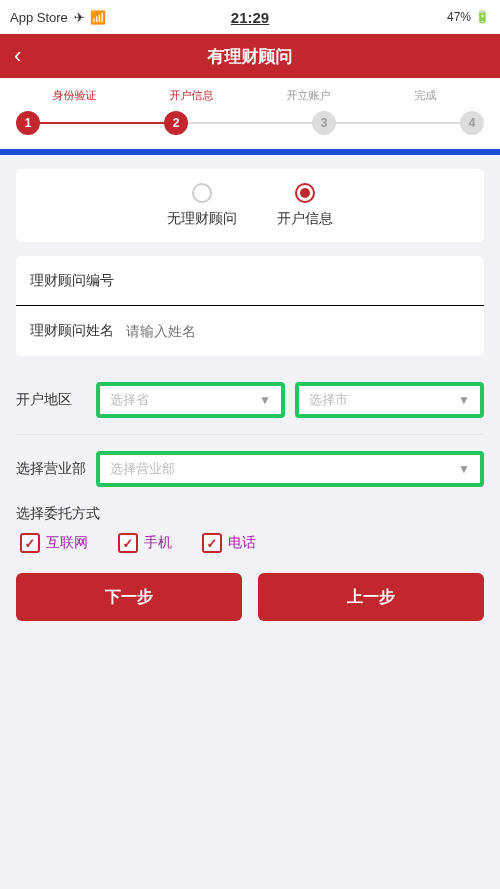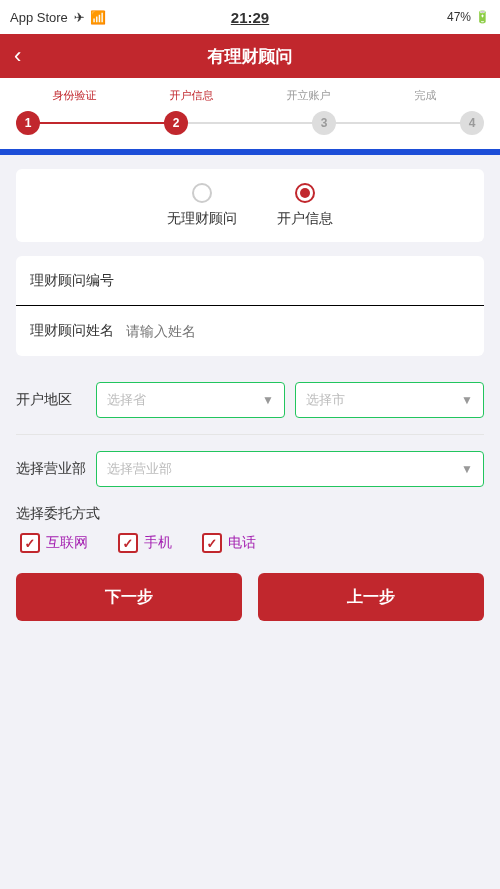--- a/index.html
+++ b/index.html
@@ -244,21 +244,21 @@
     }
     .select-group {
       display: flex;
       flex: 1;
       gap: 10px;
     }
     .select-box {
       flex: 1;
       height: 36px;
       background: #fff;
-      border: 1px solid #22c55e;
+      border: 4px solid #22c55e;
       border-radius: 4px;
       display: flex;
       align-items: center;
       justify-content: space-between;
       padding: 0 10px;
     }
     .select-box-text {
       font-size: 13px;
       color: #bbb;
     }

